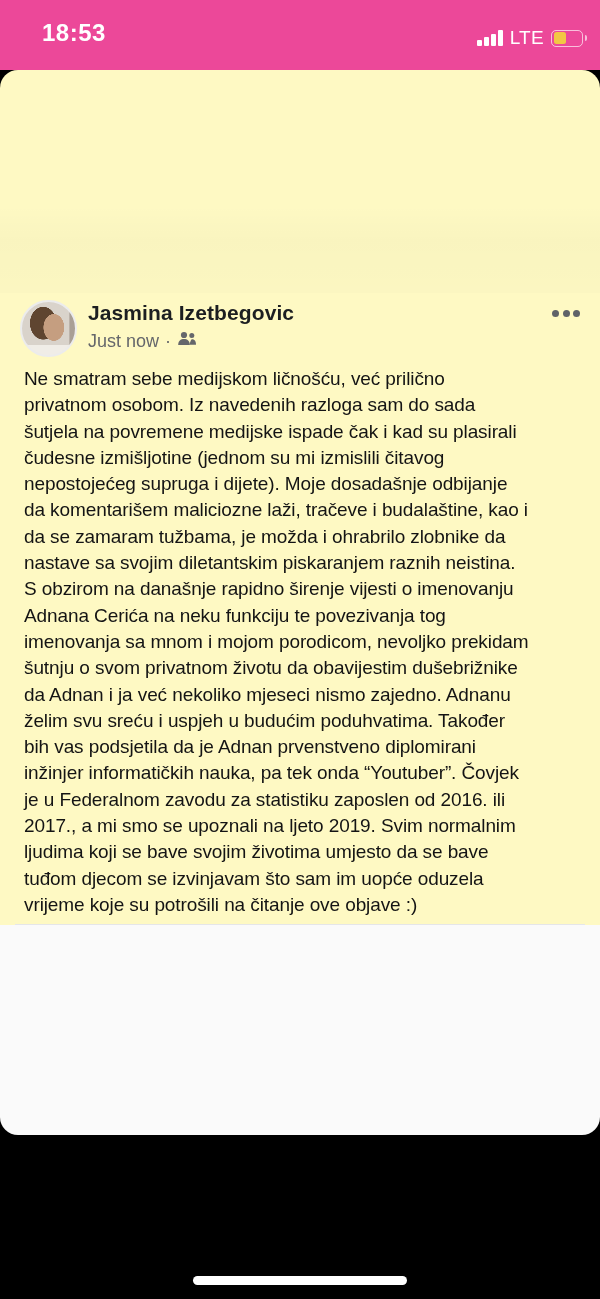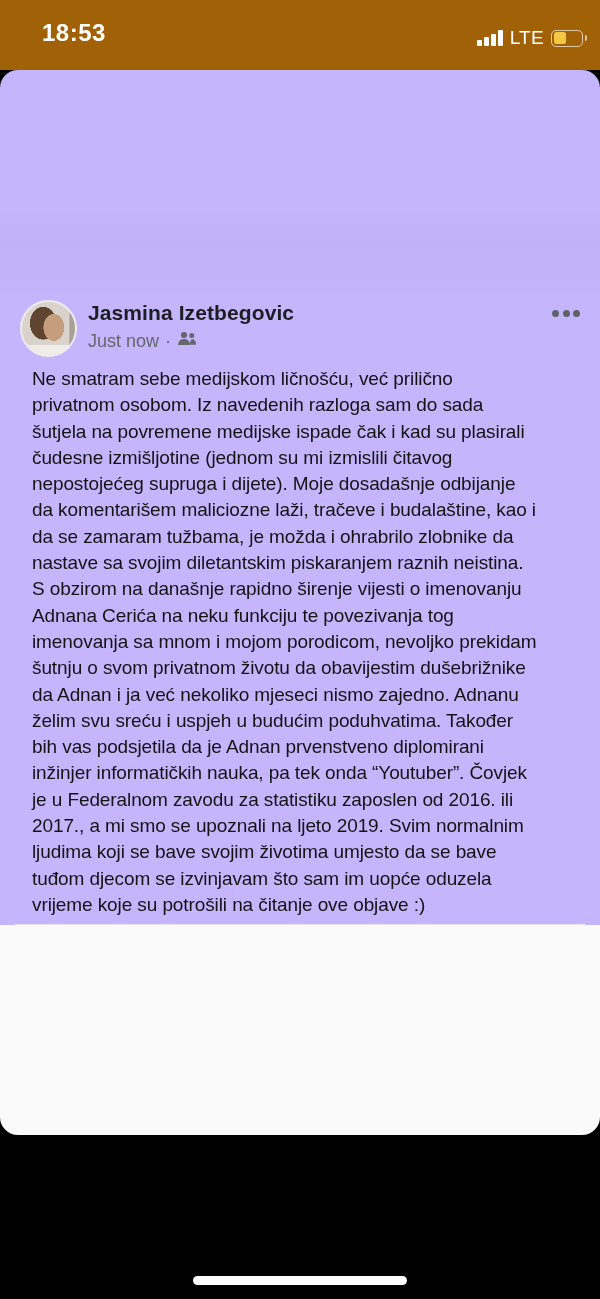--- a/index.html
+++ b/index.html
@@ -7,21 +7,21 @@
   body {
     background: #000;
     position: relative;
     font-family: "Liberation Sans", sans-serif;
     overflow: hidden;
   }
 
   
   .status-bar {
     position: absolute; top: 0; left: 0; width: 600px; height: 70px;
-    background: #a16207;
+    background: #ec4899;
   }
   .status-time {
     position: absolute; left: 42px; top: 19px;
     color: #fff; font-size: 24px; font-weight: 700; letter-spacing: 0.5px;
   }
   .status-right {
     position: absolute; right: 13px; top: 28px;
     display: flex; align-items: center; gap: 7px; height: 20px; justify-content: flex-end;
   }
   .signal { display: flex; align-items: flex-end; gap: 2.5px; height: 16px; }
@@ -41,21 +41,21 @@
     border-radius: 2.5px;
   }
   .battery .cap {
     position: absolute; right: 0; top: 5.5px; width: 2.5px; height: 6px;
     background: rgba(255,255,255,0.65); border-radius: 0 2px 2px 0;
   }
 
   
   .card {
     position: absolute; left: 0; top: 70px; width: 600px; height: 966px;
-    background: #c4b5fd; border-radius: 18px;
+    background: #fef9c3; border-radius: 18px;
   }
   .blur-band {
     position: absolute; left: 0; top: 135px; width: 600px; height: 88px;
     background: linear-gradient(to bottom, rgba(0,0,0,0) 0%, rgba(0,0,0,0.018) 40%, rgba(0,0,0,0.012) 100%);
   }
 
   
   .post-header { position: absolute; left: 20px; top: 228px; width: 560px; height: 60px; }
   .avatar {
     position: absolute; left: 0; top: 2px; width: 57px; height: 57px;
@@ -81,21 +81,21 @@
   .menu-dots {
     position: absolute; right: 0; top: 8px;
     display: flex; gap: 3.5px; padding: 4px 0; cursor: pointer;
   }
   .menu-dots i {
     width: 7px; height: 7px; border-radius: 50%; background: #5f6368; display: block;
   }
 
   
   .post-body {
-    position: absolute; left: 32px; top: 296px; width: 567px;
+    position: absolute; left: 24px; top: 296px; width: 567px;
     font-size: 19px; line-height: 26.3px; color: #141414;
     white-space: pre-line; letter-spacing: -0.1px;
   }
 
   
   .divider {
     position: absolute; left: 15px; top: 854px; width: 570px; height: 1px;
     background: #e5e6e8;
   }
   .attachment-area {

